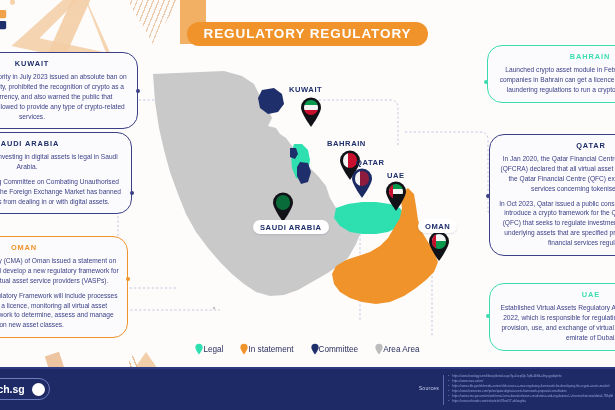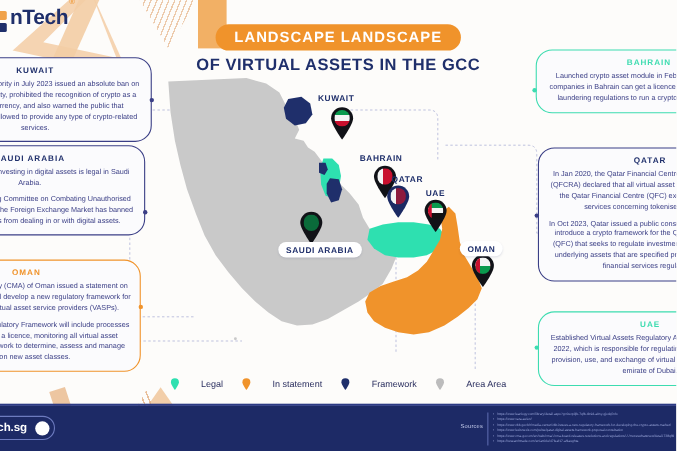--- a/index.html
+++ b/index.html
@@ -215,21 +215,21 @@
   }
   .anchor.green { background: #3ddcb0; }
   .anchor.orange{ background: #f0932b; }
 
   
   .legend {
     position: absolute; left: 0; right: 0; top: 343px;
     display: flex; justify-content: center; align-items: center;
     gap: 17px; z-index: 11;
   }
-  .legend-item { display: flex; align-items: center; gap: 20px; }
+  .legend-item { display: flex; align-items: center; gap: 0; }
   .legend-pin { width: 8px; height: 12px; }
   .legend-label {
     font-size: 8.2px; color: #2b2f5f; font-weight: normal;
   }
 
   
   .footer {
     position: absolute; left: 0; bottom: 0;
     width: 615px; height: 41px;
     background: #1d2a66;
@@ -306,27 +306,25 @@
 
   <div class="logo">
     <span class="logo-mark">
       <svg viewBox="0 0 24 24" width="22" height="22">
         <rect x="1" y="1" width="9" height="9" rx="1.6" fill="#1f2f6b"></rect>
         <rect x="13" y="1" width="9" height="9" rx="1.6" fill="#f0a24a"></rect>
         <rect x="1" y="13" width="9" height="9" rx="1.6" fill="#f0a24a"></rect>
         <rect x="13" y="13" width="9" height="9" rx="1.6" fill="#1f2f6b"></rect>
       </svg>
     </span>
-    <span class="logo-text">nTech</span>
     <span class="logo-reg">®</span>
   </div>
 
   <div class="title-wrap">
-    <div class="title-pill">LANDSCAPE LANDSCAPE</div>
-    <div class="title-sub">OF VIRTUAL ASSETS IN THE GCC</div>
+    <div class="title-pill">REGULATORY REGULATORY</div>
   </div>
 
   <div class="guide" style="left:60px; top:92px;">
     <svg width="520" height="250" viewBox="0 0 520 250">
       <g fill="none" stroke="#aab0d6" stroke-width=".7" stroke-dasharray="2.2 2.2">
         <path d="M70 8 L132 8 Q140 8 140 16 L140 60"></path>
         <path d="M0 118 L52 118 Q58 118 58 124 L58 196 L118 196"></path>
         <path d="M250 8 L330 8 Q338 8 338 16 L338 54"></path>
         <path d="M345 40 L420 40 Q428 40 428 48 L428 120 L470 120"></path>
         <path d="M0 218 L160 218"></path>
@@ -486,21 +484,21 @@
     <div class="legend-item">
       <svg class="legend-pin" viewBox="0 0 22 30">
         <path d="M11 30 C11 30 21 16.5 21 10.6 A10 10 0 1 0 1 10.6 C1 16.5 11 30 11 30 Z" fill="#f0932b"></path>
       </svg>
       <span class="legend-label">In statement</span>
     </div>
     <div class="legend-item">
       <svg class="legend-pin" viewBox="0 0 22 30">
         <path d="M11 30 C11 30 21 16.5 21 10.6 A10 10 0 1 0 1 10.6 C1 16.5 11 30 11 30 Z" fill="#1f2f6b"></path>
       </svg>
-      <span class="legend-label">Framework</span>
+      <span class="legend-label">Committee</span>
     </div>
     <div class="legend-item">
       <svg class="legend-pin" viewBox="0 0 22 30">
         <path d="M11 30 C11 30 21 16.5 21 10.6 A10 10 0 1 0 1 10.6 C1 16.5 11 30 11 30 Z" fill="#bcbcbc"></path>
       </svg>
       <span class="legend-label">Area Area</span>
     </div>
   </div>
 
   <div class="footer-top-rule"></div>

